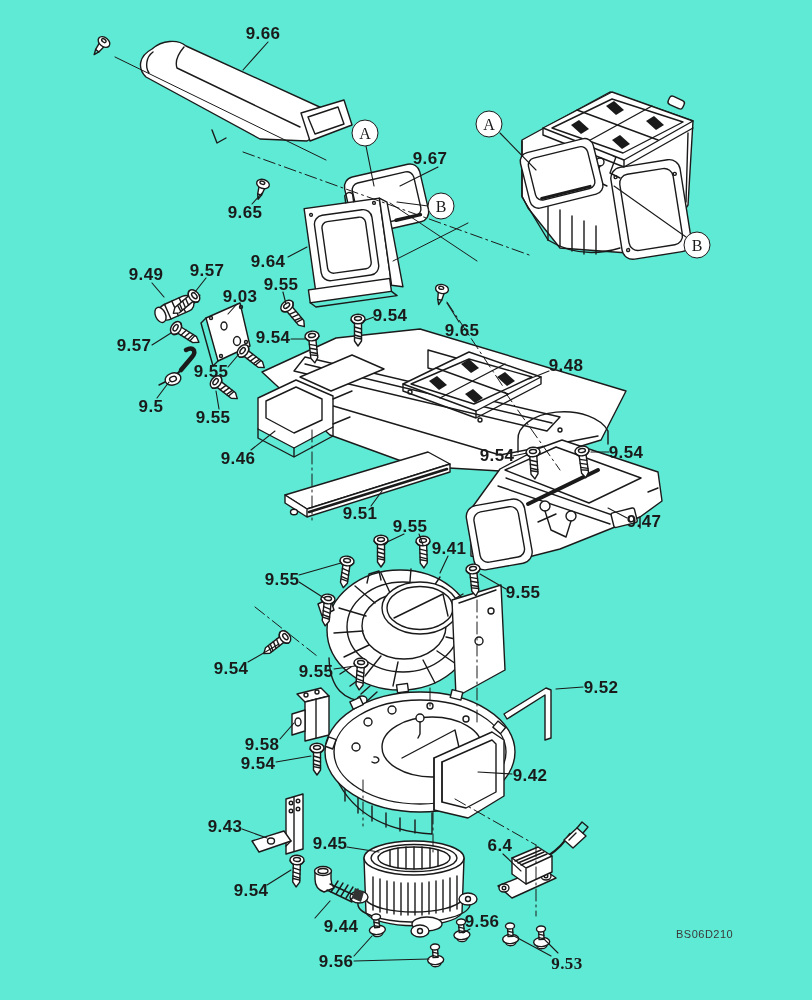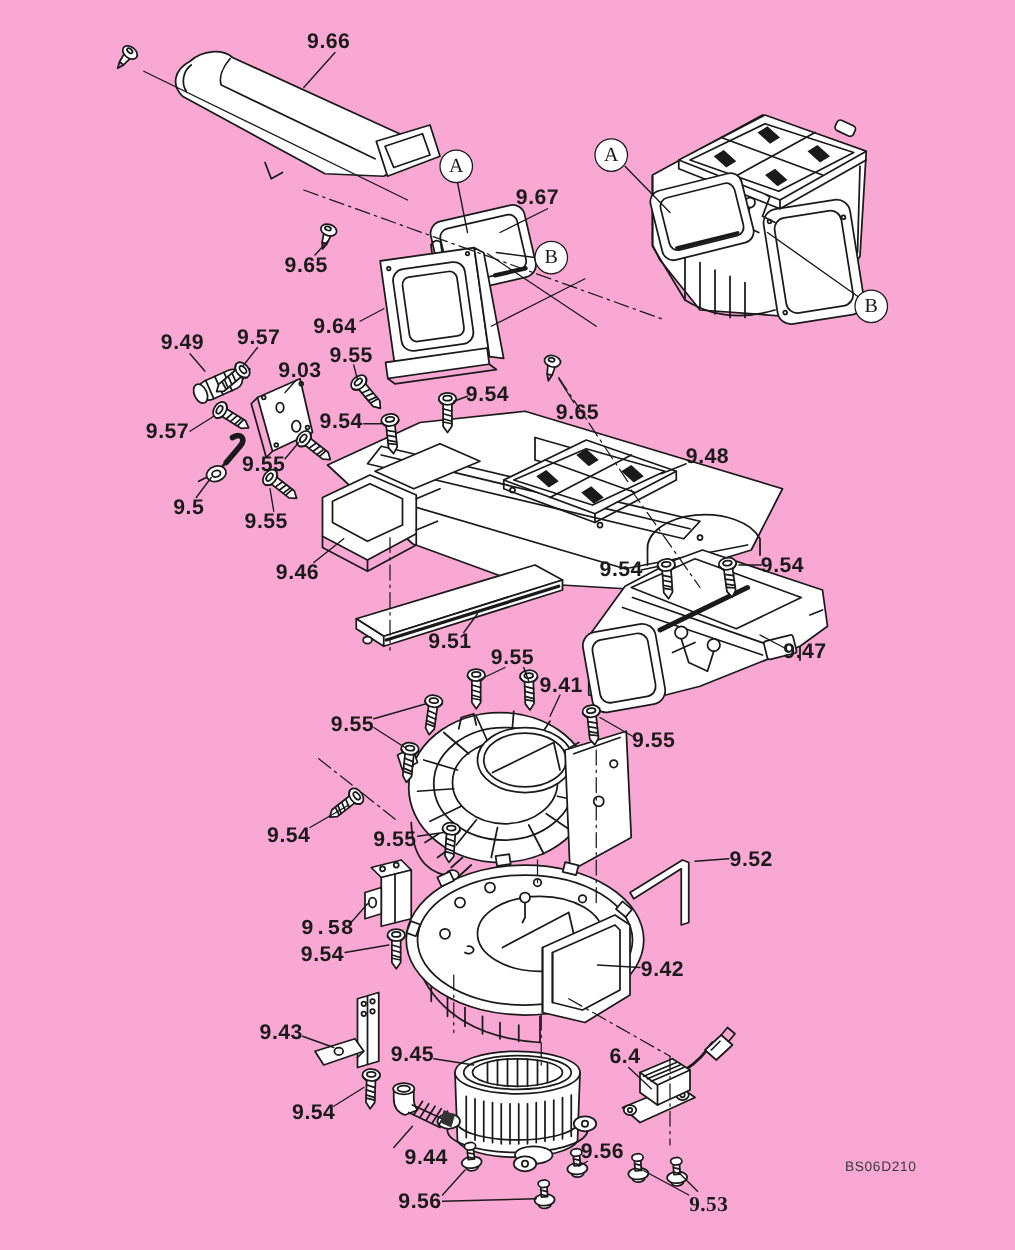--- a/index.html
+++ b/index.html
@@ -21,21 +21,21 @@
     font:400 16px "Liberation Serif",serif;background:#fff;letter-spacing:0;
   }
   .code{
     position:absolute;left:676px;top:928px;
     font:400 11px "Liberation Sans",sans-serif;color:#3a3a3a;letter-spacing:.5px;
   }
 </style>
 </head>
 <body>
 
-<div class="canvas" style="background: #f9a8d4;">
+<div class="canvas" style="background: #5eead4;">
 
 <svg class="layer" viewBox="0 0 812 1000" fill="none" stroke="currentColor" stroke-width="1.4" stroke-linecap="round" stroke-linejoin="round">
   <defs>
     <g id="screw">
       <path fill="#fff" d="M-3.5,4.2 L-3.5,22 L0,27 L3.5,22 L3.5,4.2"></path>
       <path d="M-3.5,8 L3.5,10 M-3.5,12 L3.5,14 M-3.5,16 L3.5,18 M3.5,20 L-3.3,18.6"></path>
       <ellipse cx="0" cy="0" rx="7" ry="4.8" fill="#fff"></ellipse>
       <ellipse cx="0" cy="-0.5" rx="3.5" ry="2"></ellipse>
       <path d="M-7,1 Q-5,4 -3.5,4.5 M7,1 Q5,4 3.5,4.5"></path>
     </g>
@@ -447,21 +447,21 @@
       <div class="lbl" style="left: 626px; top: 452px;">9.54</div>
       <div class="lbl" style="left: 360px; top: 513px;">9.51</div>
       <div class="lbl" style="left: 410px; top: 526px;">9.55</div>
       <div class="lbl" style="left: 644px; top: 521px;">9.47</div>
       <div class="lbl" style="left: 449px; top: 548px;">9.41</div>
       <div class="lbl" style="left: 282px; top: 579px;">9.55</div>
       <div class="lbl" style="left: 523px; top: 592px;">9.55</div>
       <div class="lbl" style="left: 231px; top: 668px;">9.54</div>
       <div class="lbl" style="left: 316px; top: 671px;">9.55</div>
       <div class="lbl" style="left: 601px; top: 687px;">9.52</div>
-      <div class="lbl" style="left: 262px; top: 744px; font-family: Liberation Mono, monospace;">9.58</div>
+      <div class="lbl" style="left: 262px; top: 744px;">9.58</div>
       <div class="lbl" style="left: 258px; top: 763px;">9.54</div>
       <div class="lbl" style="left: 530px; top: 775px;">9.42</div>
       <div class="lbl" style="left: 225px; top: 826px; text-align: center;">9.43</div>
       <div class="lbl" style="left: 330px; top: 843px;">9.45</div>
       <div class="lbl" style="left: 500px; top: 845px;">6.4</div>
       <div class="lbl" style="left: 251px; top: 890px;">9.54</div>
       <div class="lbl" style="left: 304px; top: 926px; margin-left: 37px;">9.44</div>
       <div class="lbl" style="left: 482px; top: 921px;">9.56</div>
       <div class="lbl" style="left: 336px; top: 961px;">9.56</div>
       <div class="lbl" style="left: 567px; top: 963px; font-family: Liberation Serif, serif;">9.53</div>

